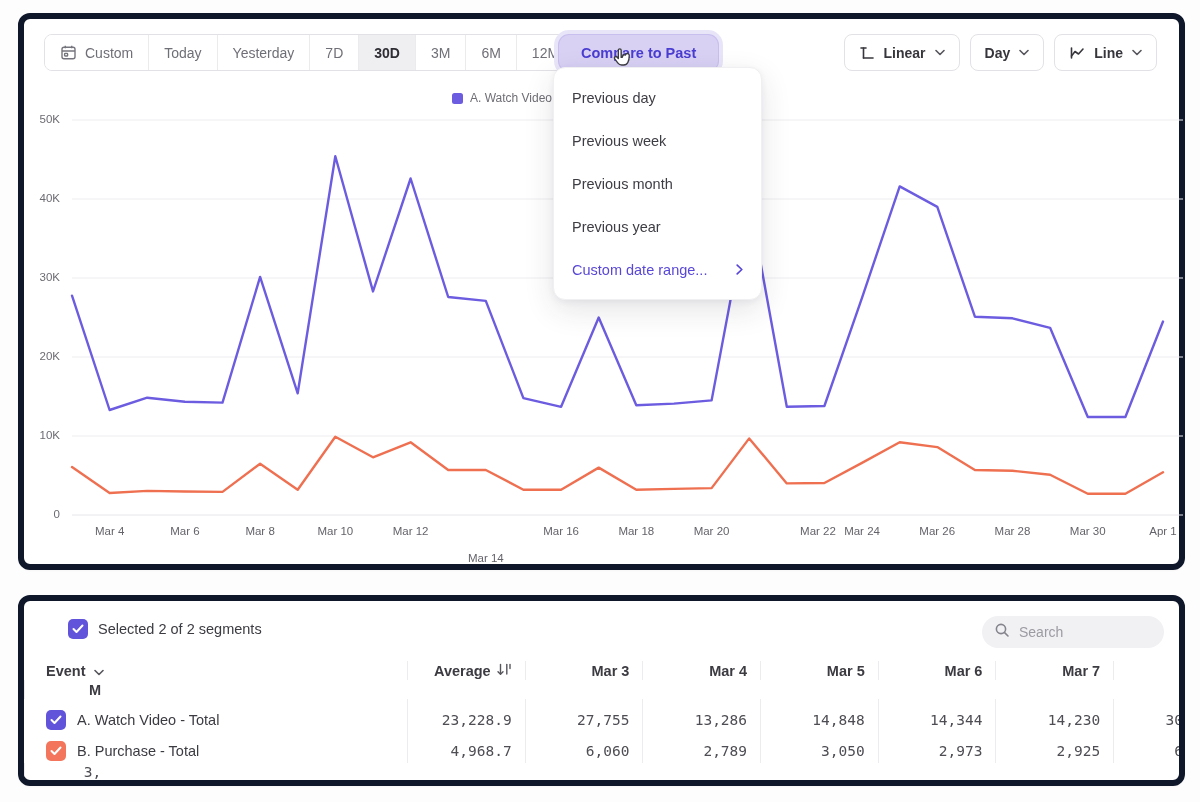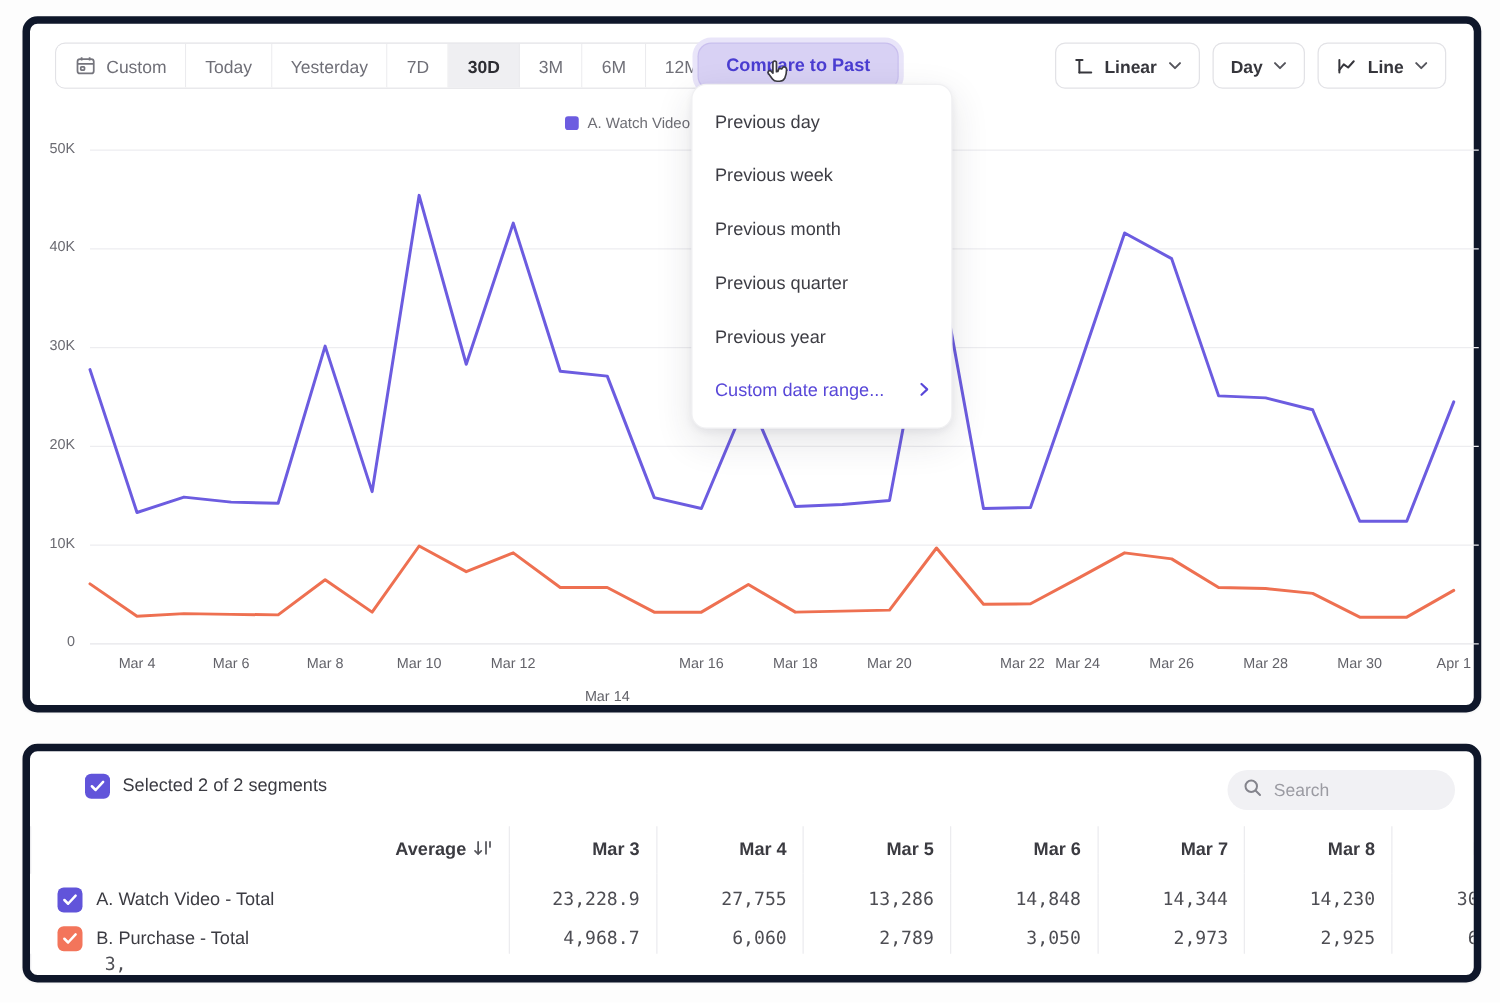--- a/index.html
+++ b/index.html
@@ -202,21 +202,20 @@
           <span class="legend-label">B. Purchase - Total</span>
         </div>
       </div>
   </div>
 
   <div id="compare-menu">
     <div id="menu-items">
         <div class="menu-item">Previous day</div>
         <div class="menu-item">Previous week</div>
         <div class="menu-item">Previous month</div>
-        <div class="menu-item">Previous quarter</div>
         <div class="menu-item">Previous year</div>
       </div>
     <div class="menu-item custom">
       <span>Custom date range...</span>
       <span>
         <svg width="7" height="11" viewBox="0 0 7 11" fill="none" stroke="#5847d8" stroke-width="1.7" stroke-linecap="round" stroke-linejoin="round">
             <polyline points="1.2,1.2 5.8,5.5 1.2,9.8"></polyline>
           </svg>
       </span>
     </div>
@@ -243,20 +242,25 @@
         <svg width="16" height="16" viewBox="0 0 16 16" fill="none" stroke="#84848c" stroke-width="1.6" stroke-linecap="round">
           <circle cx="7" cy="7" r="4.6"></circle>
             <line x1="10.6" y1="10.6" x2="14" y2="14"></line>
         </svg>
       </span>
       <input id="search-input" placeholder="Search" style="">
     </div>
 
     <div id="seg-table">
         <div class="t-row head">
+          <div class="t-cell first head-cell"><span class="event-head-wrap">
+  <span>Event</span>
+  <span><svg width="10" height="7" viewBox="0 0 10 7" fill="none" stroke="#55555c" stroke-width="1.6" stroke-linecap="round" stroke-linejoin="round">
+                  <polyline points="1,1.5 5,5.5 9,1.5"></polyline>
+                </svg></span></span></div>
           <div class="t-cell head-cell"><span class="avg-wrap">
   <span>Average</span>
   <span><svg width="15" height="13" viewBox="0 0 15 13" fill="none" stroke="#56565c" stroke-width="1.4" stroke-linecap="round" stroke-linejoin="round">
                   <line x1="3.5" y1="1.5" x2="3.5" y2="11"></line>
                   <polyline points="1,8.7 3.5,11.2 6,8.7"></polyline>
                   <line x1="9.8" y1="1.5" x2="9.8" y2="11"></line>
                   <line x1="13" y1="1.5" x2="13" y2="5.5"></line>
                 </svg></span></span></div>
           <div class="t-cell head-cell">Mar 3</div>
           <div class="t-cell head-cell">Mar 4</div>

